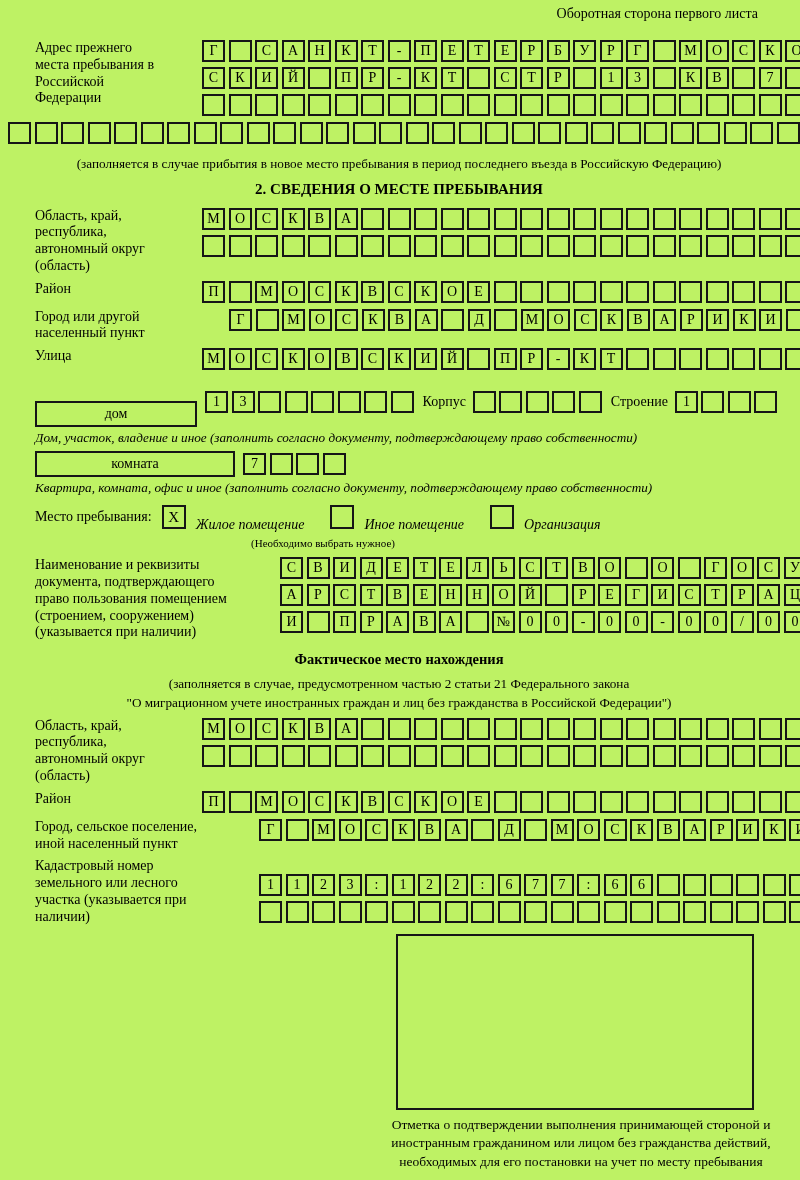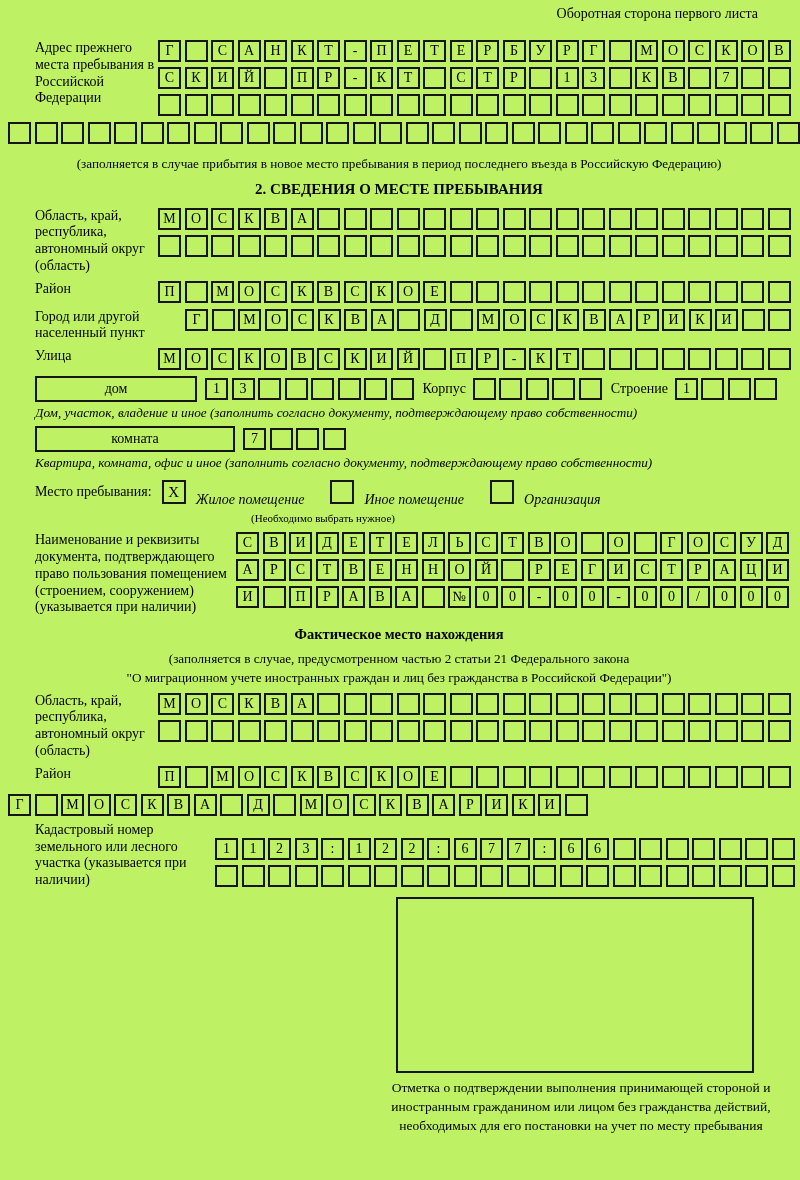--- a/index.html
+++ b/index.html
@@ -4,40 +4,40 @@
 <style>
   html,body { margin:0; padding:0; background:#fff; }
   .page {
     width:800px; height:1180px; box-sizing:border-box;
     padding:6px 0 0 8px; position:relative; overflow:hidden;
     background:#bef264; color:#000;
     font-family:"Liberation Serif","DejaVu Serif",serif;
   }
   .header-note { text-align:right; padding-right:42px; font-size:14px; margin-bottom:18px; }
 
-  .form-row { display:flex; margin-bottom:6px; }
+  .form-row { display:flex; margin-bottom:6px;gap:44px; }
   .row-label { font-size:14px; line-height:1.2; padding-left:27px; box-sizing:border-box; flex-shrink:0; }
   .w150 { width:150px; }
   .w177 { width:177px; }
   .w207 { width:207px; }
   .w228 { width:228px;font-family:Liberation Serif, serif; }
   .grids { display:flex; flex-direction:column; gap:5px; }
   .grid-row { display:flex; gap:3.5px; }
   .cell {
     width:23px; height:22px; box-sizing:border-box; flex-shrink:0;
     border:2px solid #161616; font-size:14px; line-height:18px; text-align:center;
   }
   .full-row { margin:0 0 5px 0; }
 
   .caption-center { font-size:13.2px; text-align:center; width:782px; margin:12px 0 8px 0; line-height:1.25; }
   .section-title { font-weight:bold; font-size:15px; text-align:center; width:782px; margin:2px 0 10px 0; }
 
   .dom-row { display:flex; align-items:center; margin:2px 0 3px 27px; }
   .rect-label { height:26px; border:2px solid #161616; box-sizing:border-box; text-align:center; font-size:14px; line-height:22px; flex-shrink:0; }
-  .dom-rect { width:162px; margin-right:8px; }
+  .dom-rect { width:162px; margin-right:8px;margin-top:25px; }
   .kv-rect { width:200px; margin-right:8px; }
   .inline-label { font-size:14px; padding:0 7px 0 9px; white-space:nowrap;text-align:center; }
   .caption-left { font-size:13.2px; margin:2px 0 5px 27px;font-style:italic; }
 
   .mesto-row { display:flex; align-items:center; margin-left:27px; font-size:14px; }
   .checkbox {
     width:24px; height:24px; box-sizing:border-box; border:2px solid #161616;
     text-align:center; font-size:15px; line-height:20px; flex-shrink:0;
   }
   .mesto-row .opt { margin:16px 26px 0 10px;font-style:italic; }
@@ -546,20 +546,21 @@
           <span class="cell"></span>
           <span class="cell"></span>
           <span class="cell"></span>
           <span class="cell"></span>
           <span class="cell"></span>
         </div>
     </div>
   </div>
 
   <div class="form-row">
+    <div class="row-label w207">Город, сельское поселение, иной населенный пункт</div>
     <div class="grids">
       <div class="grid-row">
           <span class="cell">Г</span>
           <span class="cell"></span>
           <span class="cell">М</span>
           <span class="cell">О</span>
           <span class="cell">С</span>
           <span class="cell">К</span>
           <span class="cell">В</span>
           <span class="cell">А</span>

